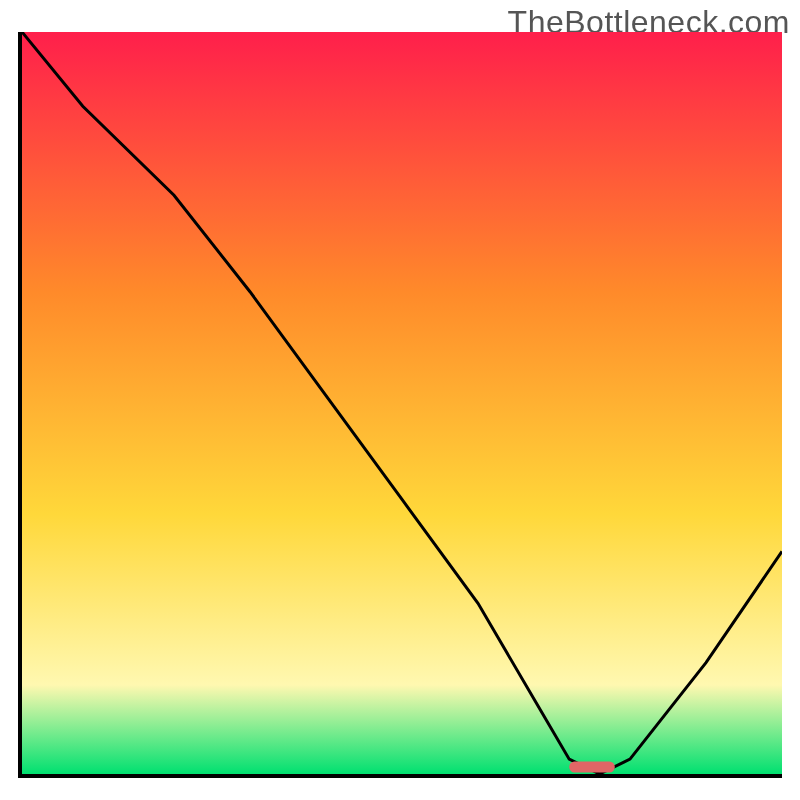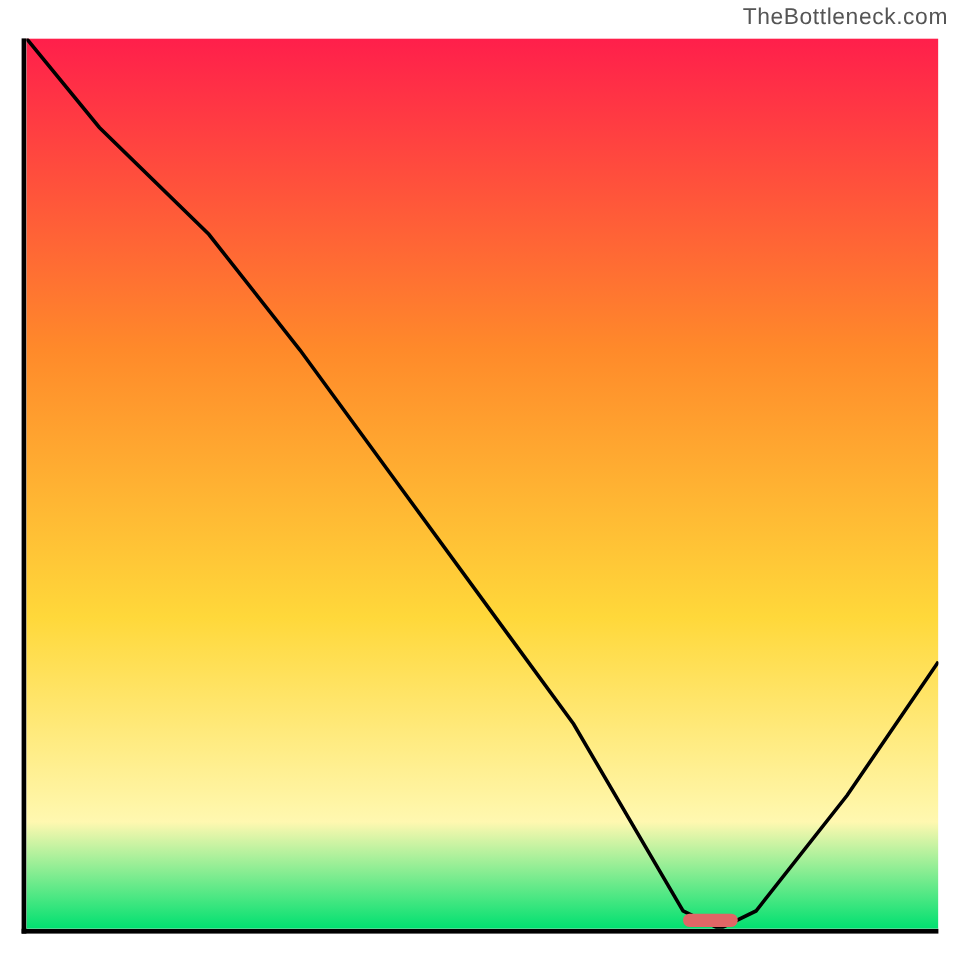--- a/index.html
+++ b/index.html
@@ -14,21 +14,21 @@
   .frame {
     position: relative;
     width: 800px;
     height: 800px;
   }
   .watermark {
     position: absolute;
     top: 4px;
     right: 10px;
     color: #555;
-    font-size: 19px;
+    font-size: 32px;
     letter-spacing: 0.5px;
   }
   .plot-area {
     position: absolute;
     left: 18px;
     top: 32px;
     width: 764px;
     height: 746px;
     border-left: 4px solid #000;
     border-bottom: 4px solid #000;

